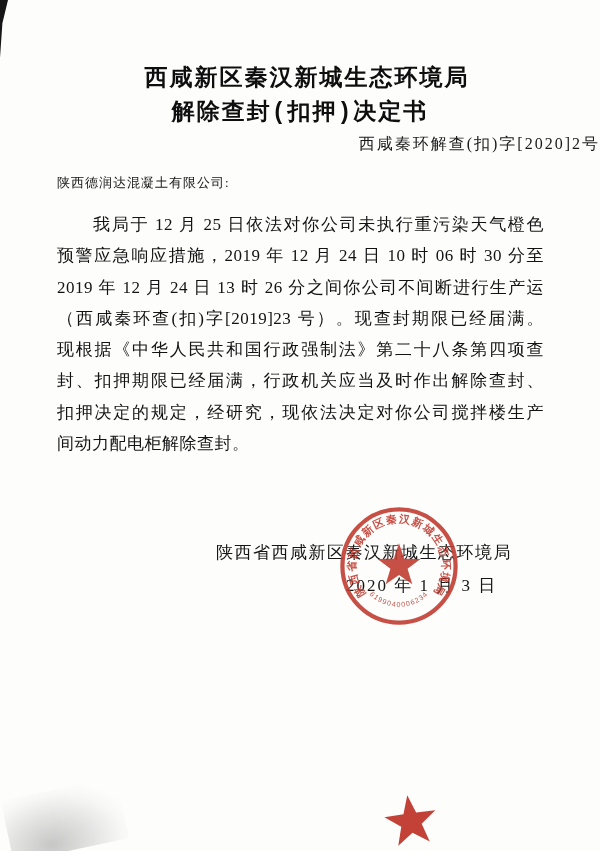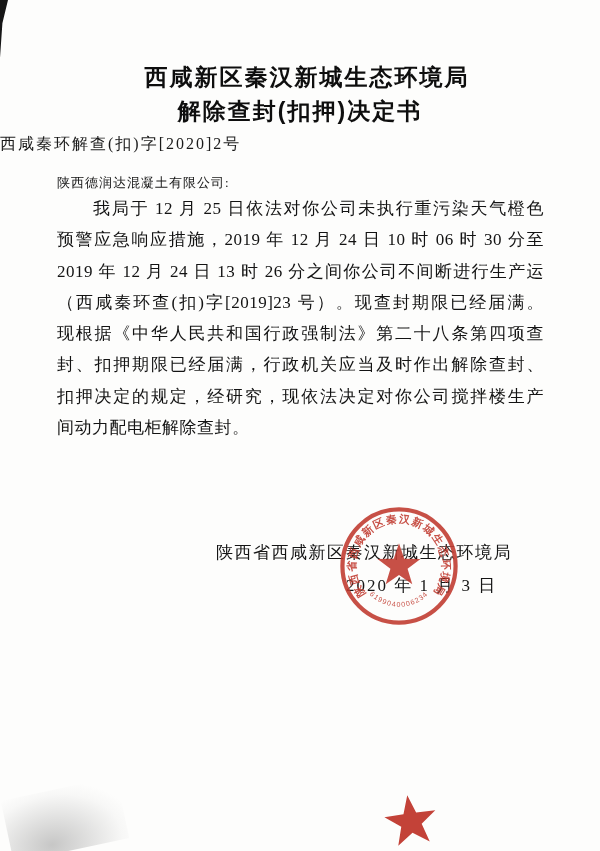--- a/index.html
+++ b/index.html
@@ -14,41 +14,41 @@
   .abs { position: absolute; }
 
   
   .title {
     left: 0; width: 600px; text-align: center;
     font-family: "Liberation Sans", "DejaVu Sans", sans-serif;
     font-weight: 700; font-size: 23px; letter-spacing: 2px;
     color: #0e0e0e;
   }
   .title-1 { top: 62px; padding-left: 7px; }
-  .title-2 { top: 96px; }
+  .title-2 { top: 96px; font-family: Liberation Mono, monospace; }
 
   .doc-number {
-    left: 0; top: 134px; width: 600px; text-align: left;
+    left: 0; top: 134px; width: 600px; text-align: right;
     font-size: 16px; letter-spacing: 2px; color: #1a1a1a;
   }
 
   .addressee {
     left: 57px; top: 174px; font-size: 13px; letter-spacing: 1px;
   }
 
   
   .body-par { left: 57px; top: 193px; width: 487px; }
   .bodyline {
     height: 31.3px; line-height: 31.3px;
     font-size: 17px; letter-spacing: 0.5px;
     text-align: justify; text-align-last: justify;
     white-space: nowrap; overflow: visible;
     color: #131313;
   }
-  .bodyline.indent { padding-left: 36px; width: 451px; }
+  .bodyline.indent { padding-left: 36px; width: 451px; margin-top: 16px; }
   .bodyline.last { text-align-last: left; }
 
   .signature-org {
     top: 541px; right: 88px; font-size: 17px; letter-spacing: 1.5px;
   }
   .signature-date {
     top: 574px; left: 346px; font-size: 17px; letter-spacing: 2px;
   }
 
   

